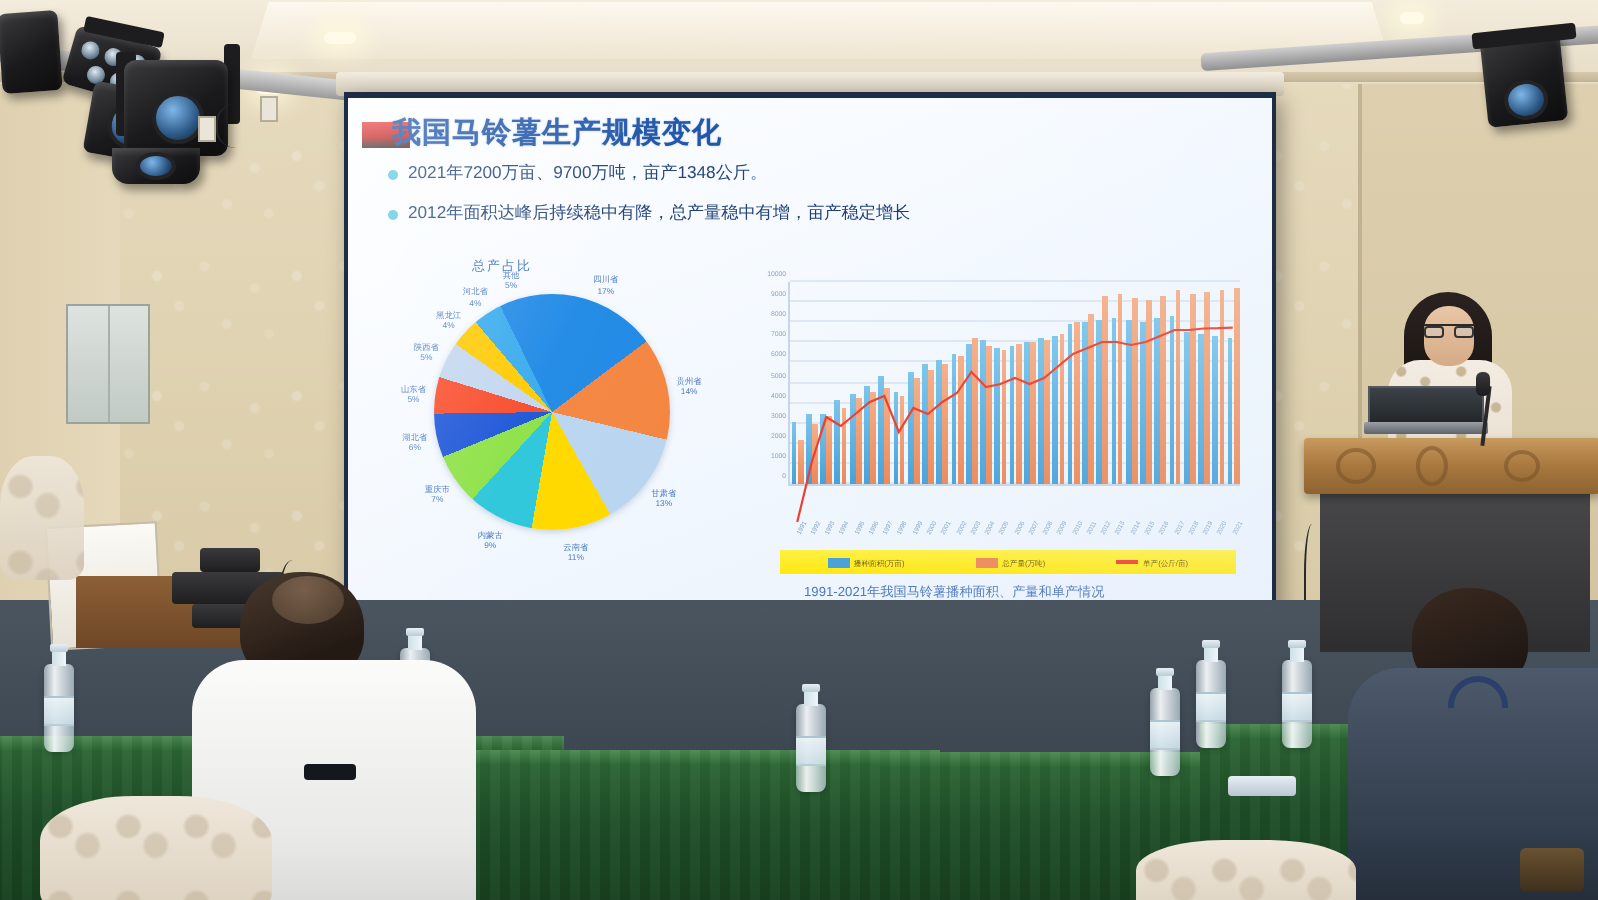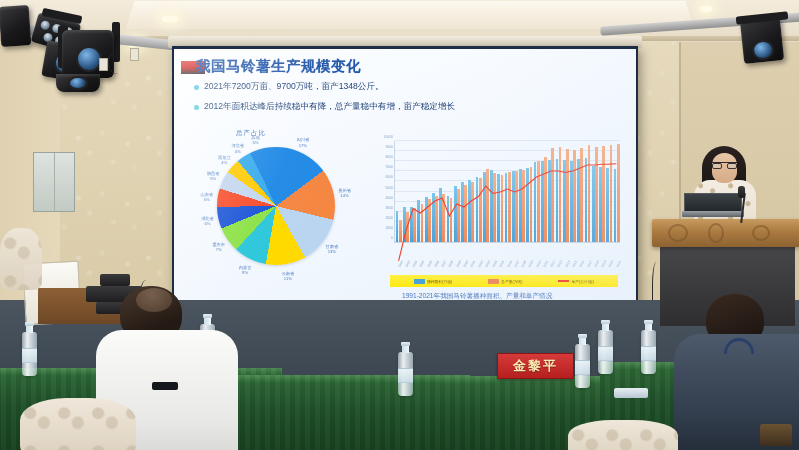--- a/index.html
+++ b/index.html
@@ -731,23 +731,20 @@
   </div>
   <div class="table" style="left:440px; top:376px; width:240px; height:76px;">
     <div class="table-top-edge"></div>
     <div class="table-drape"></div>
   </div>
   <div class="table" style="left:600px; top:362px; width:200px; height:90px;">
     <div class="table-top-edge"></div>
     <div class="table-drape"></div>
   </div>
 
-  <div class="nameplate">
-    <span class="nameplate-text">金黎平</span>
-  </div>
 
   <div class="bottle" style="left:22px; top:332px;">
     <div class="bottle-label"></div>
   </div>
   <div class="bottle" style="left:200px; top:324px;">
     <div class="bottle-label"></div>
   </div>
   <div class="bottle" style="left:398px; top:352px;">
     <div class="bottle-label"></div>
   </div>

